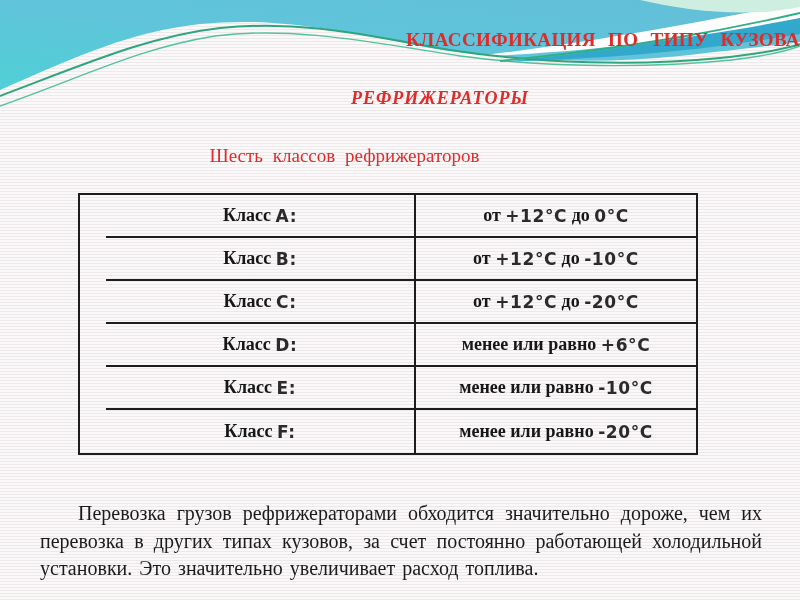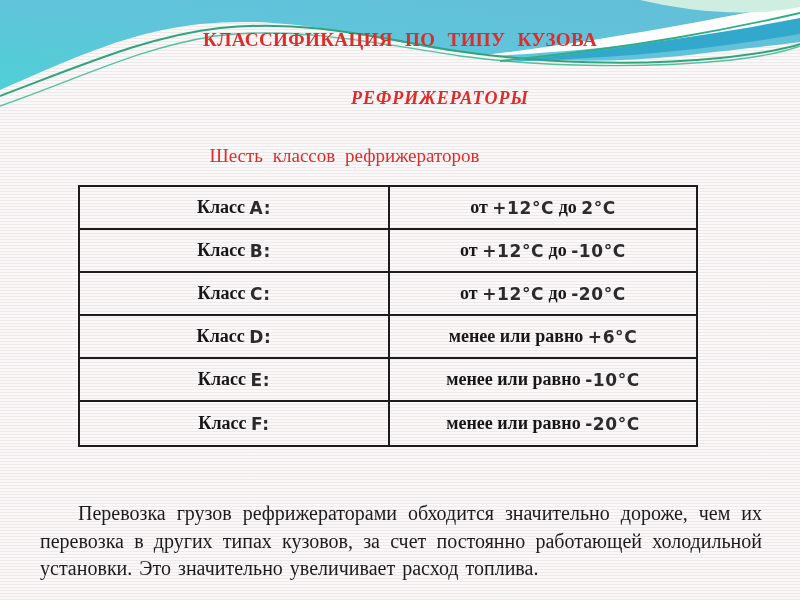--- a/index.html
+++ b/index.html
@@ -7,35 +7,35 @@
     position:relative; width:800px; height:600px; overflow:hidden;
     background-color:#f5f2f1;
     background-image:repeating-linear-gradient(180deg,
       rgba(255,255,255,0.5) 0px, rgba(255,255,255,0.5) 2px,
       rgba(226,218,218,0.35) 2px, rgba(226,218,218,0.35) 3px);
     font-family:"Liberation Serif", serif;
   }
   .waves { position:absolute; top:0; left:0; display:block; }
   .red-text { color:#e02b2b; }
   .title {
-    position:absolute; top:29px; left:0; width:800px; text-align:center;
+    position:absolute; top:29px; left:0; width:800px; text-align:right;
     font-size:19px; font-weight:bold; letter-spacing:0.4px; word-spacing:7px;
   }
   .subtitle {
     position:absolute; top:88px; left:0; width:800px; text-align:center;
     font-size:18px; font-weight:bold; font-style:italic; letter-spacing:1px;
   }
   .caption {
     position:absolute; top:145px; left:0; width:689px; text-align:center;
     font-size:19px; word-spacing:5px;
   }
   .ctable {
-    position:absolute; left:78px; top:185px; width:620px; height:262px;
+    position:absolute; left:78px; top:193px; width:620px; height:262px;
     box-sizing:border-box; border:2px solid #1d1d1d;
-    display:grid; grid-template-rows:repeat(6, 1fr);
+    display:grid; grid-template-rows:repeat(6, 1fr);padding-left:26px;
   }
   .trow { display:grid; grid-template-columns:310px 1fr; border-bottom:2px solid #1d1d1d; }
   .trow:last-child { border-bottom:none; }
   .cell {
     display:flex; align-items:center; justify-content:center;
     font-size:18px; font-weight:bold; color:#171717;
   }
   .cell.left { border-right:2px solid #1d1d1d; }
   .cell span { white-space:pre; }
   .fancy {
@@ -85,21 +85,21 @@
   <div class="ctable">
       <div class="trow">
         <div class="cell left">
           <span class="plain">Класс </span>
           <span class="fancy">A:</span>
         </div>
         <div class="cell right">
           <span class="plain">от </span>
           <span class="fancy">+12°C</span>
           <span class="plain"> до </span>
-          <span class="fancy">2°C</span>
+          <span class="fancy">0°C</span>
         </div>
       </div>
       <div class="trow">
         <div class="cell left">
           <span class="plain">Класс </span>
           <span class="fancy">B:</span>
         </div>
         <div class="cell right">
           <span class="plain">от </span>
           <span class="fancy">+12°C</span>

